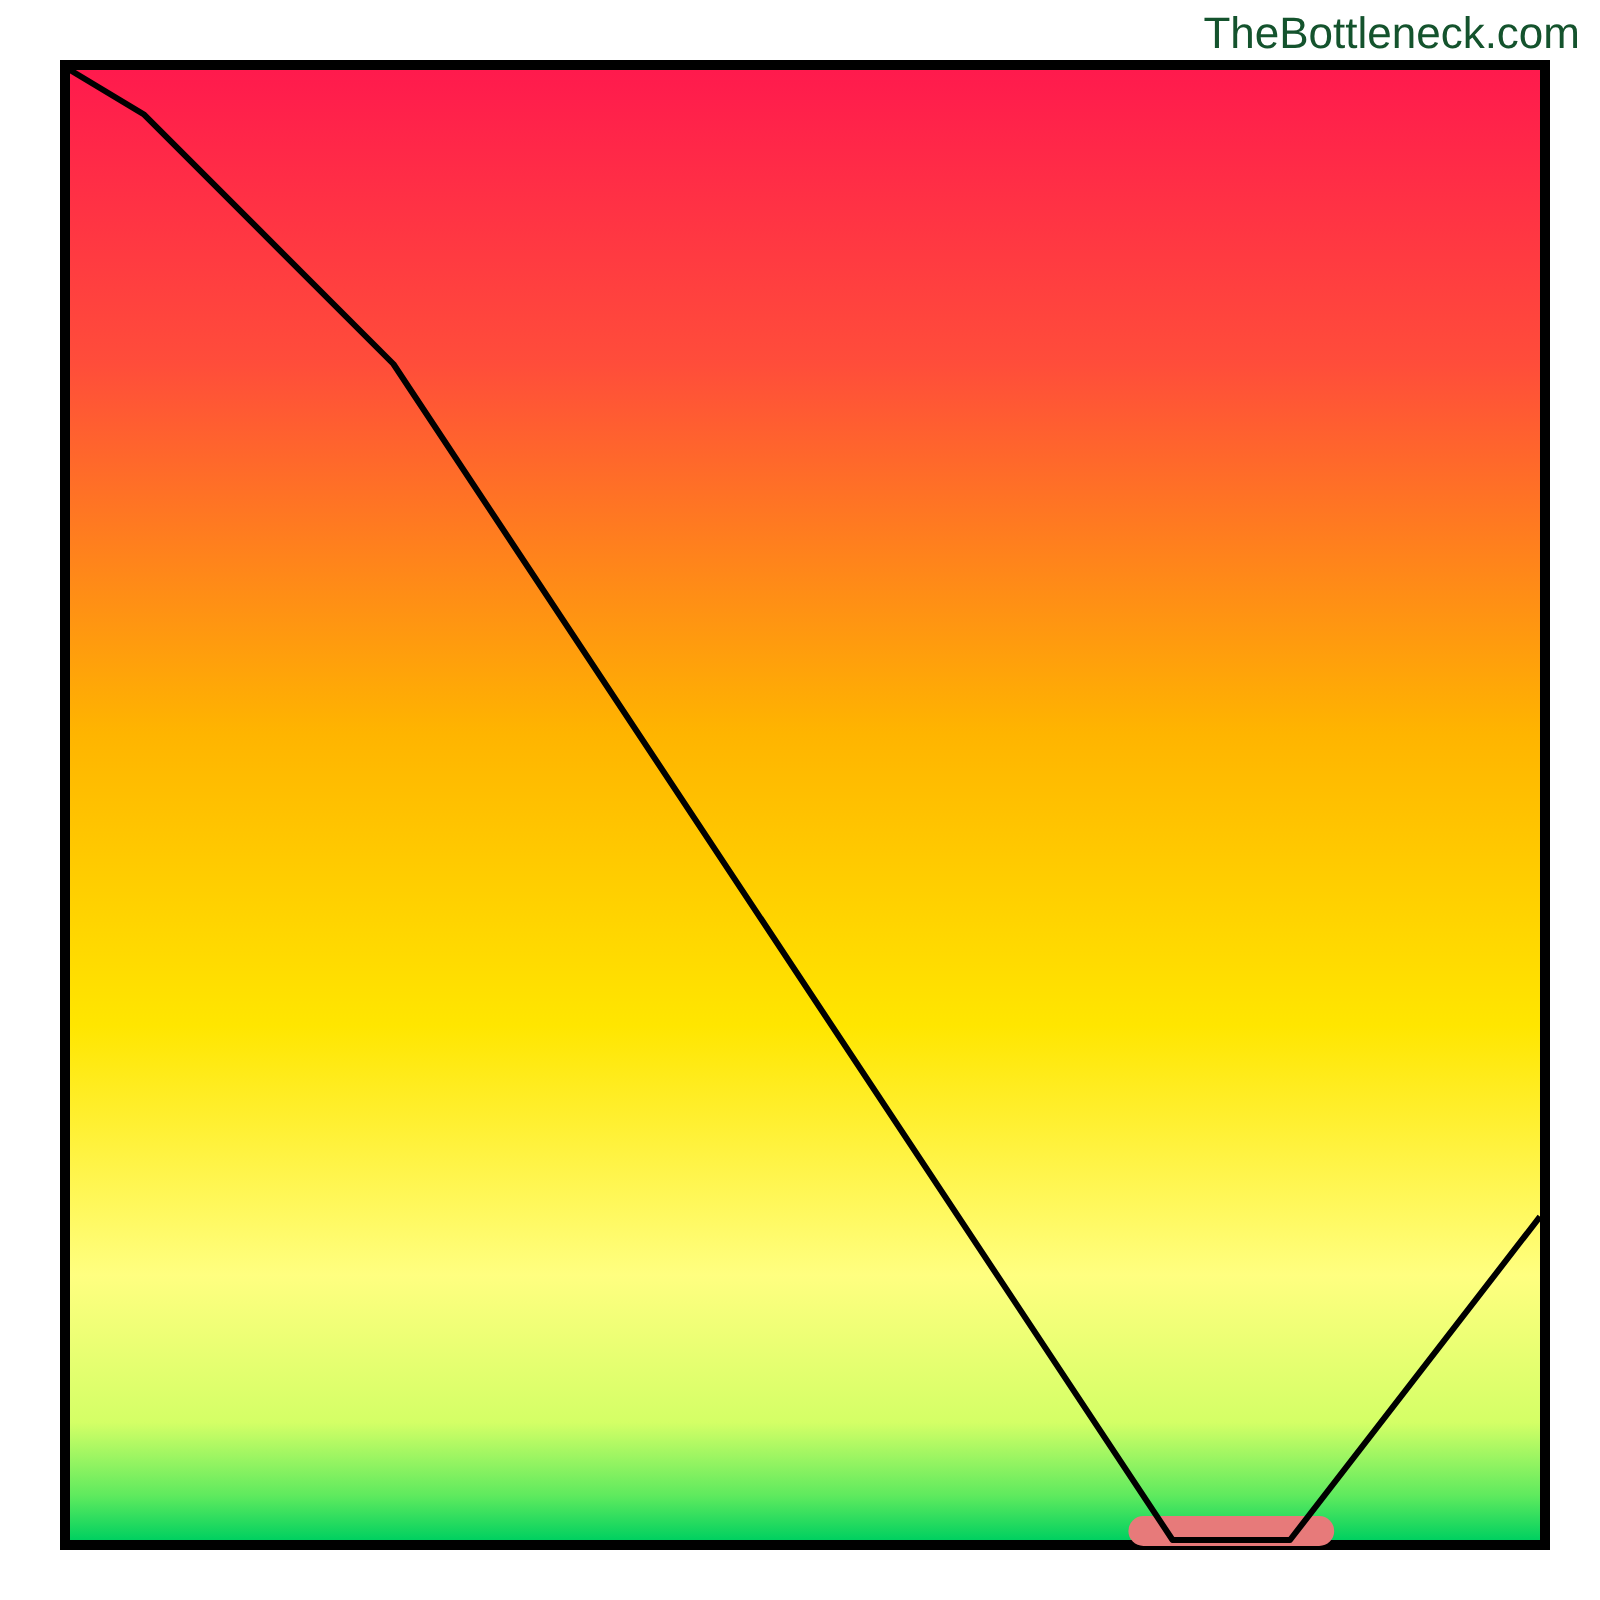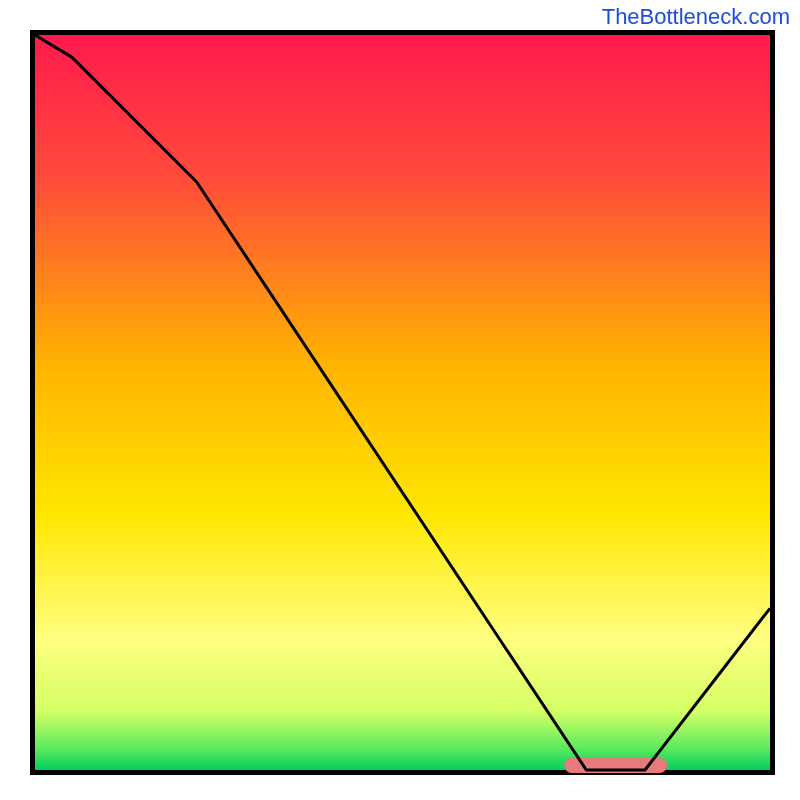--- a/index.html
+++ b/index.html
@@ -12,21 +12,21 @@
   }
   .container {
     position: relative;
     width: 800px;
     height: 800px;
   }
   .watermark {
     position: absolute;
     top: 4px;
     right: 10px;
-    color: #1d4ed8;
+    color: #14532d;
     font-size: 22px;
     font-weight: 400;
     z-index: 10;
   }
   svg {
     position: absolute;
     top: 0;
     left: 0;
   }
 </style>

